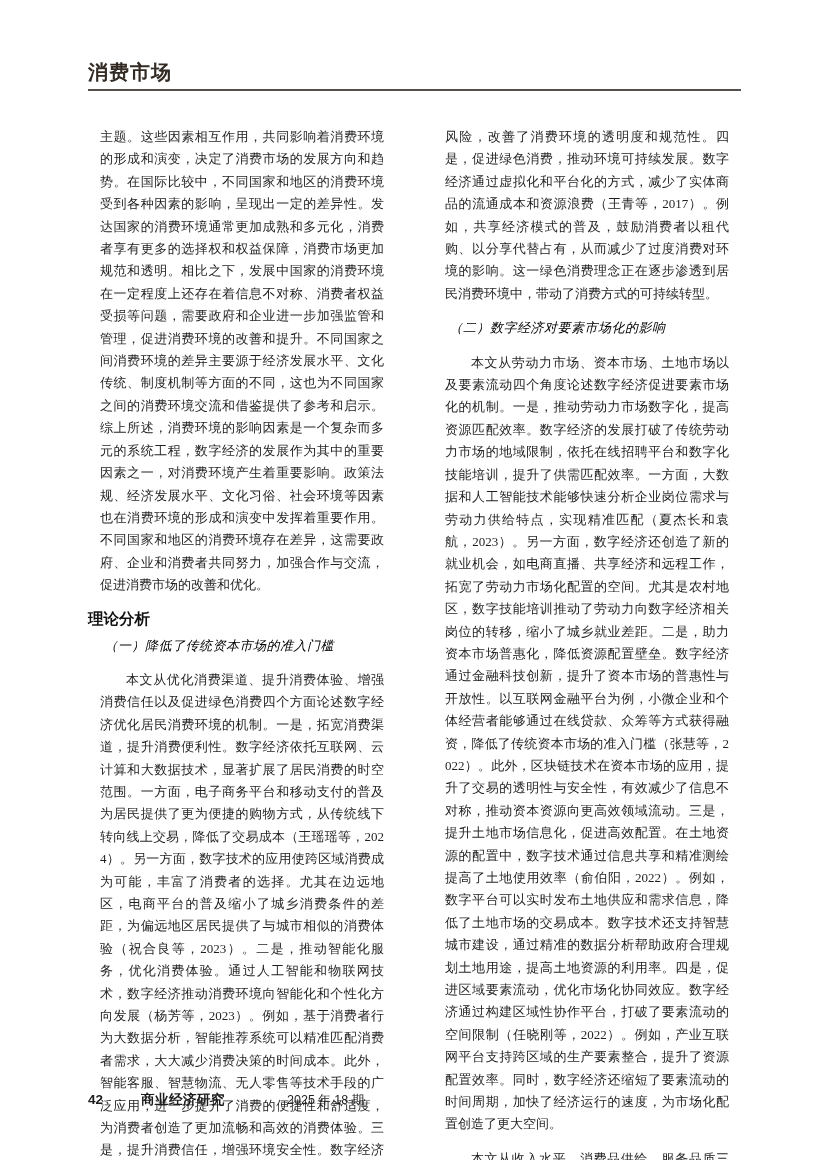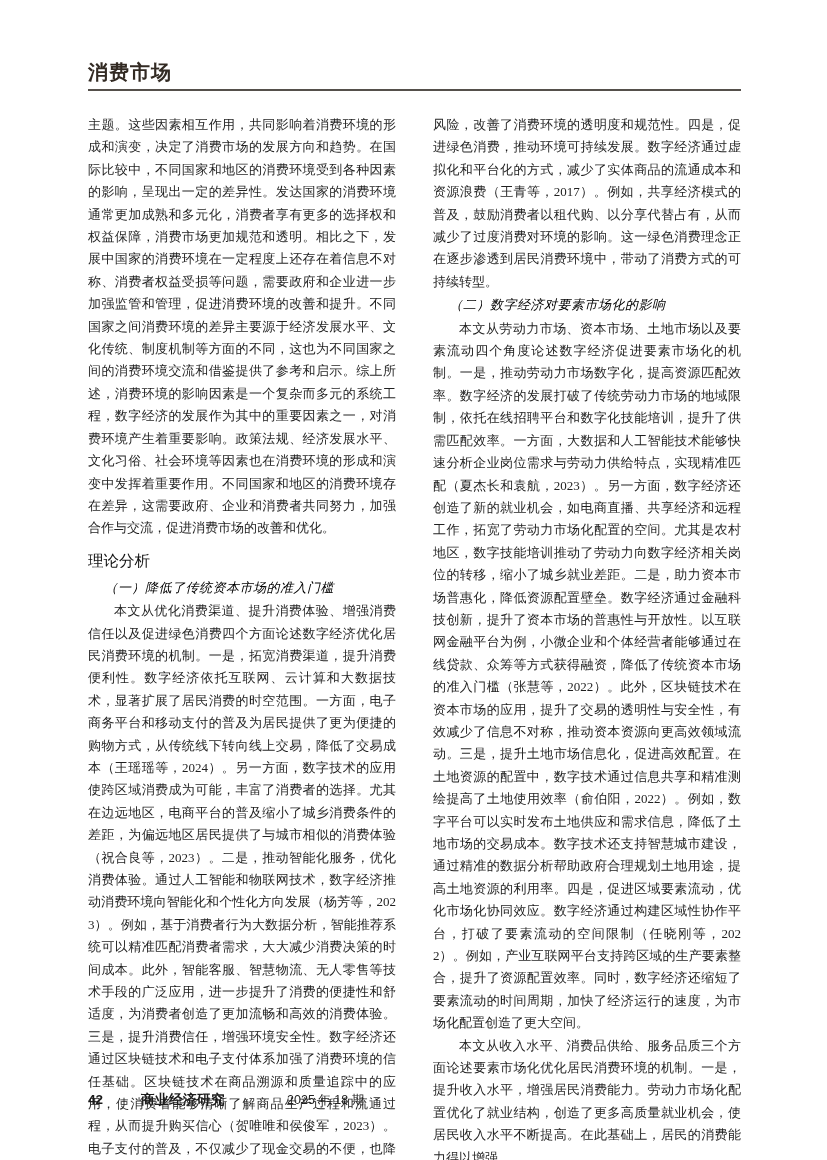--- a/index.html
+++ b/index.html
@@ -44,28 +44,28 @@
     width: 308px;
     flex: 0 0 308px;
   }
   .body-text {
     font-size: 13px;
     line-height: 22.4px;
     color: #1f1f1f;
     text-align: justify;
     text-justify: inter-ideograph;
     word-break: break-all;
-    margin: 0;
+    margin: 12px;
   }
   .indent {
     text-indent: 2em;
   }
   .section-heading {
     font-family: "Liberation Sans", "DejaVu Sans", sans-serif;
-    font-weight: 400;
+    font-weight: 700;
     font-size: 15.5px;
     line-height: 20px;
     color: #111111;
     margin: 11px 0 6px 0;
   }
   .subheading {
     font-style: italic;
     font-size: 13px;
     line-height: 22.4px;
     color: #000000;

